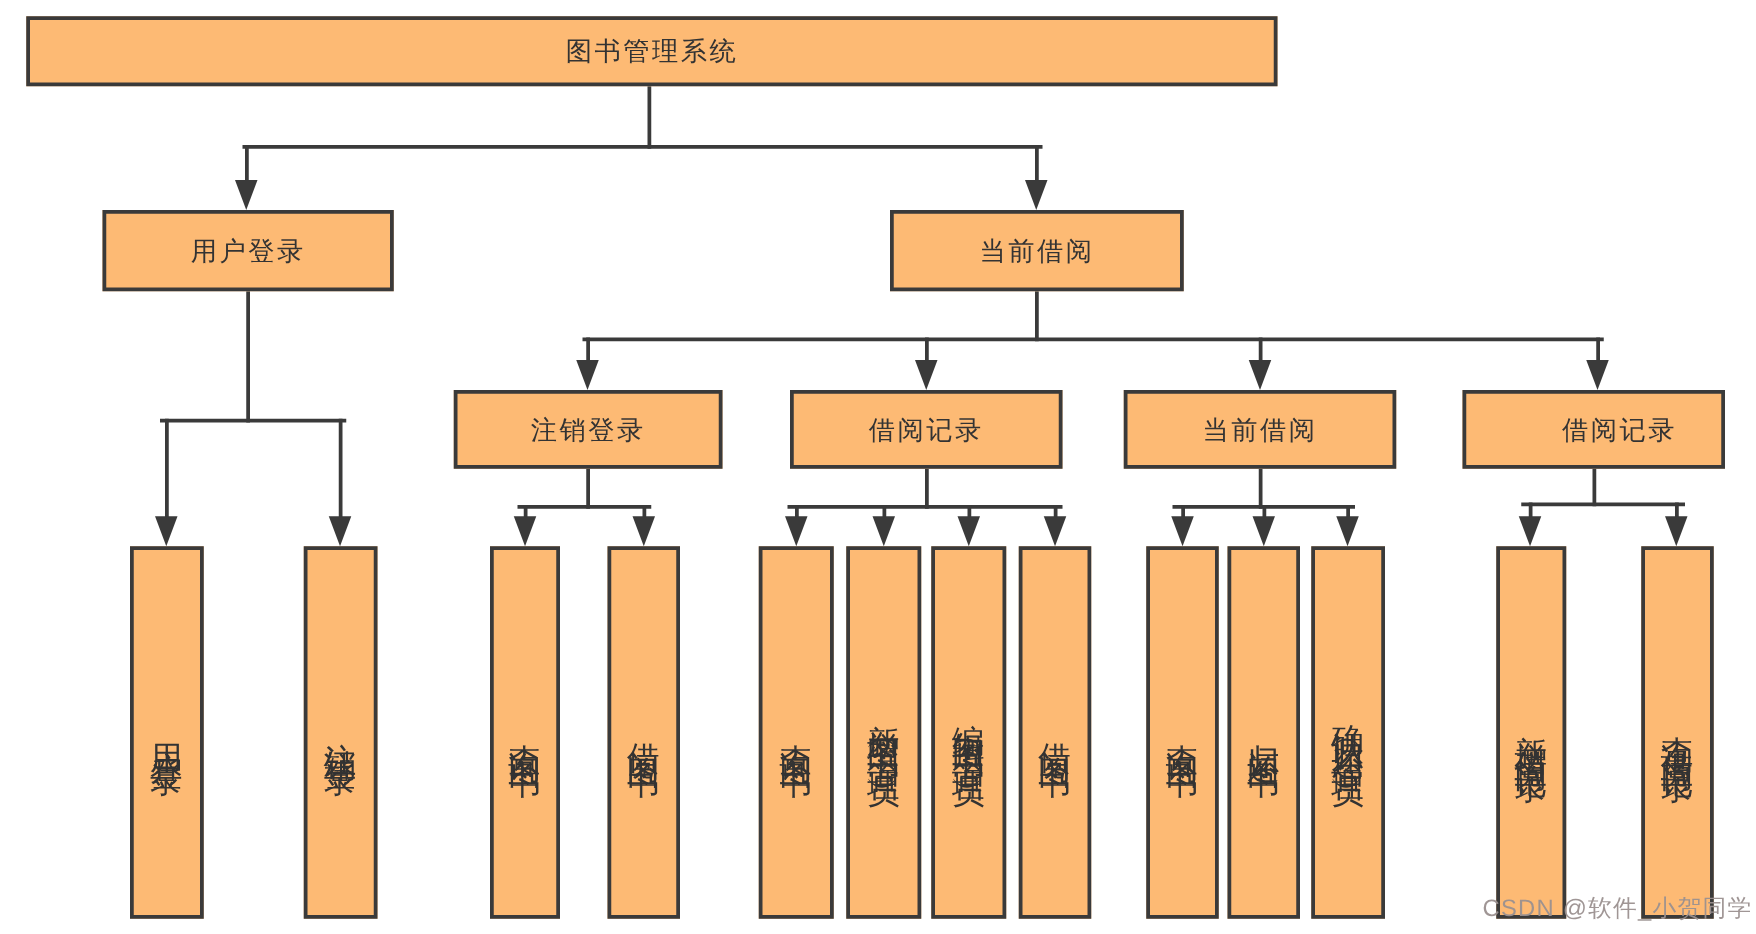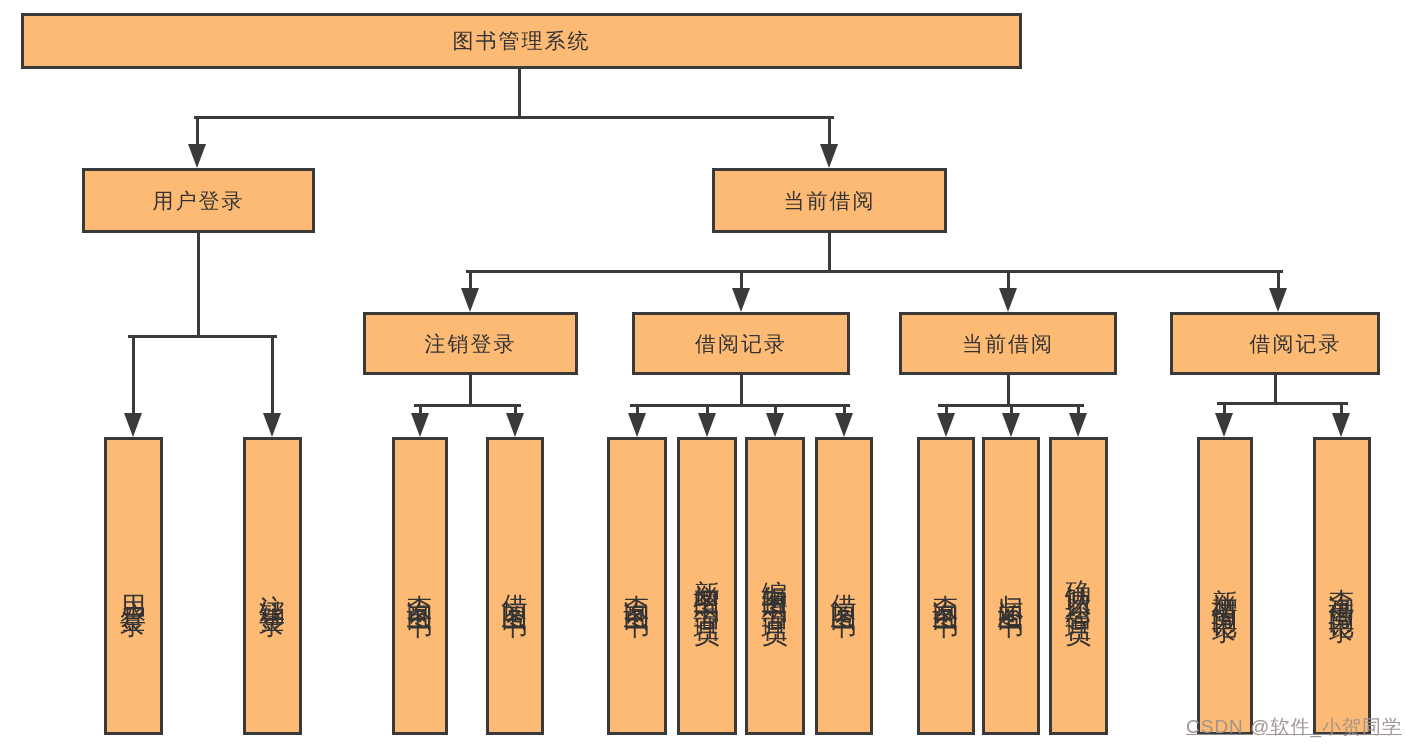--- a/index.html
+++ b/index.html
@@ -71,21 +71,20 @@
   }
   .watermark {
     position: absolute;
     left: 1186px; top: 714px;
     font-size: 19px;
     letter-spacing: 1px;
     color: var(--watermark);
     opacity: 0.95;
     z-index: 3;
     white-space: nowrap;
-    text-decoration: underline;
   }
 </style>
 </head>
 <body>
 
 <div class="box" id="n-root">图书管理系统</div>
 
 <div class="box" id="n-ulogin">用户登录</div>
 <div class="box" id="n-bmgmt">当前借阅</div>
 

